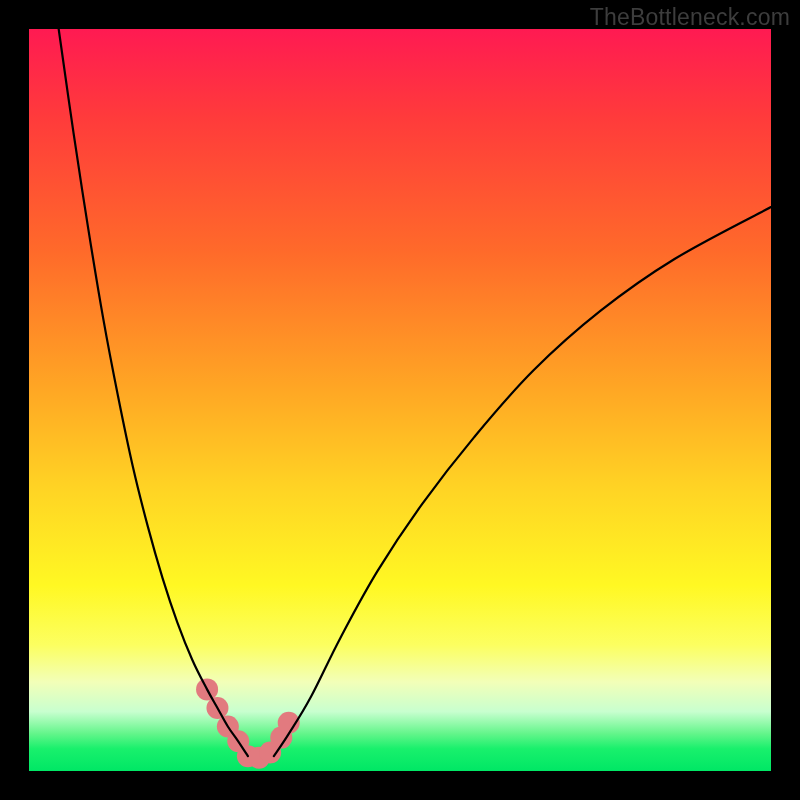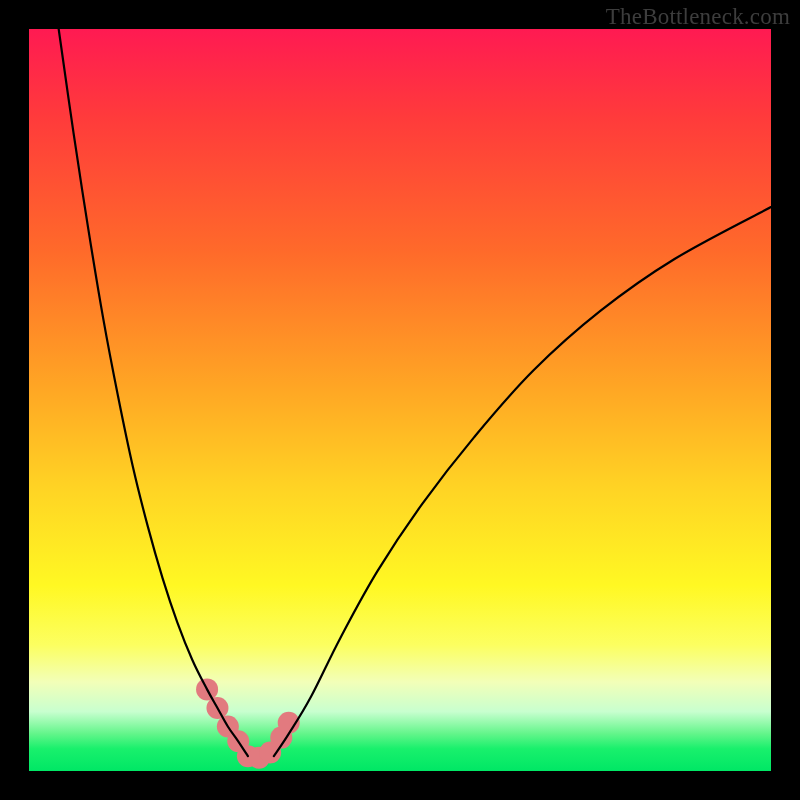--- a/index.html
+++ b/index.html
@@ -11,21 +11,20 @@
     background: #000;
     font-family: Arial, Helvetica, sans-serif;
   }
   .frame {
     position: absolute;
     left: 0;
     top: 0;
     width: 800px;
     height: 800px;
     background: #000;
-    font-family: Liberation Serif, serif;
   }
   .plot {
     position: absolute;
     left: 29px;
     top: 29px;
     width: 742px;
     height: 742px;
     background: linear-gradient(to bottom,
       #ff1a52 0%,
       #ff3b3b 12%,

